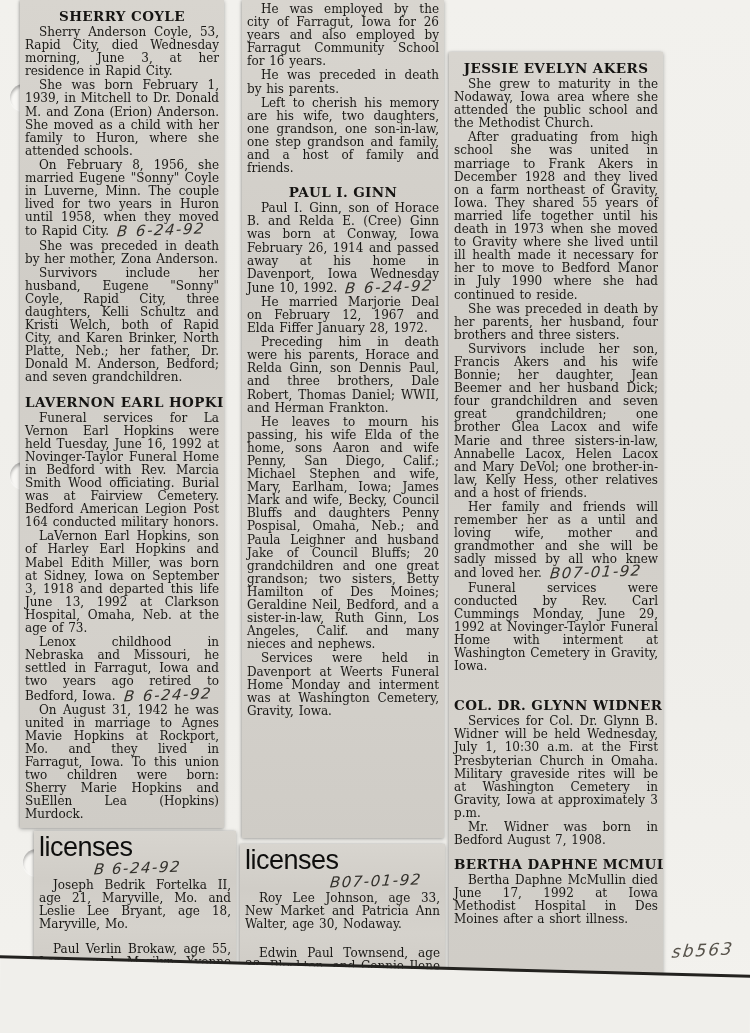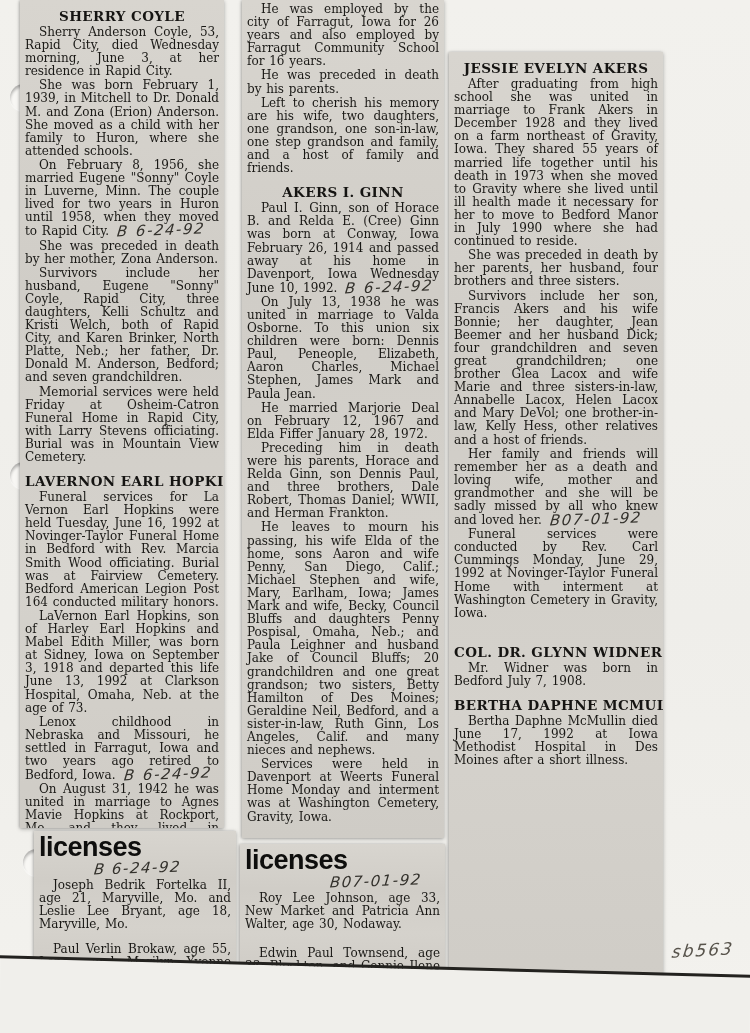--- a/index.html
+++ b/index.html
@@ -32,21 +32,21 @@
     font-size: 12px;
     line-height: 13.1px;
     text-align: justify;
     text-indent: 14px;
     margin: 0 0 1px 0;
     word-spacing: 1px;
     color: #191815;
   }
   .lic-title {
     font-family: "Liberation Sans", sans-serif;
-    font-weight: bold;
+    font-weight: normal;
     font-size: 27px;
     line-height: 26px;
     letter-spacing: -0.5px;
     margin: 0;
     color: #0e0e0d;
   }
   .hand {
     font-family: "DejaVu Sans", sans-serif;
     font-style: italic;
     display: inline-block;
@@ -112,21 +112,20 @@
   <div class="hole" style="left:23px; top:849px;"></div>
 
   <section class="clip" style="left:20px; top:0; width:204px; height:828px;">
     <article>
       <h2 class="obit-title">SHERRY COYLE</h2>
       <p class="body">Sherry Anderson Coyle, 53, Rapid City, died Wednesday morning, June 3, at her residence in Rapid City.</p>
       <p class="body">She was born February 1, 1939, in Mitchell to Dr. Donald M. and Zona (Erion) Anderson. She moved as a child with her family to Huron, where she attended schools.</p>
       <p class="body"><span>On February 8, 1956, she married Eugene "Sonny" Coyle in Luverne, Minn. The couple lived for two years in Huron until 1958, when they moved to Rapid City.</span><span class="hand">B 6-24-92</span></p>
       <p class="body">She was preceded in death by her mother, Zona Anderson.</p>
       <p class="body">Survivors include her husband, Eugene "Sonny" Coyle, Rapid City, three daughters, Kelli Schultz and Kristi Welch, both of Rapid City, and Karen Brinker, North Platte, Neb.; her father, Dr. Donald M. Anderson, Bedford; and seven grandchildren.</p>
-      <p class="body">Memorial services were held Friday at Osheim-Catron Funeral Home in Rapid City, with Larry Stevens officiating. Burial was in Mountain View Cemetery.</p>
     </article>
     <article class="spacer-article">
       <h2 class="obit-title">LAVERNON EARL HOPKINS</h2>
       <p class="body">Funeral services for La Vernon Earl Hopkins were held Tuesday, June 16, 1992 at Novinger-Taylor Funeral Home in Bedford with Rev. Marcia Smith Wood officiating. Burial was at Fairview Cemetery. Bedford American Legion Post 164 conducted military honors.</p>
       <p class="body">LaVernon Earl Hopkins, son of Harley Earl Hopkins and Mabel Edith Miller, was born at Sidney, Iowa on September 3, 1918 and departed this life June 13, 1992 at Clarkson Hospital, Omaha, Neb. at the age of 73.</p>
       <p class="body"><span>Lenox childhood in Nebraska and Missouri, he settled in Farragut, Iowa and two years ago retired to Bedford, Iowa.</span><span class="hand">B 6-24-92</span></p>
       <p class="body">On August 31, 1942 he was united in marriage to Agnes Mavie Hopkins at Rockport, Mo. and they lived in Farragut, Iowa. To this union two children were born: Sherry Marie Hopkins and SuEllen Lea (Hopkins) Murdock.</p>
     </article>
   </section>
 
@@ -137,50 +136,51 @@
     <p class="body gap-para">Paul Verlin Brokaw, age 55, Lenox, and Marilyn Yvonne Leckliter, age 54, Lenox.</p>
   </section>
 
   <section class="clip" style="left:242px; top:0; width:202px; height:838px;">
     <article>
       <p class="body">He was employed by the city of Farragut, Iowa for 26 years and also employed by Farragut Community School for 16 years.</p>
       <p class="body">He was preceded in death by his parents.</p>
       <p class="body">Left to cherish his memory are his wife, two daughters, one grandson, one son-in-law, one step grandson and family, and a host of family and friends.</p>
     </article>
     <article class="spacer-article">
-      <h2 class="obit-title">AKERS I. GINN</h2>
+      <h2 class="obit-title">PAUL I. GINN</h2>
       <p class="body"><span>Paul I. Ginn, son of Horace B. and Relda E. (Cree) Ginn was born at Conway, Iowa February 26, 1914 and passed away at his home in Davenport, Iowa Wednesday June 10, 1992.</span><span class="hand">B 6-24-92</span></p>
-      <p class="body">On July 13, 1938 he was united in marriage to Valda Osborne. To this union six children were born: Dennis Paul, Peneople, Elizabeth, Aaron Charles, Michael Stephen, James Mark and Paula Jean.</p>
       <p class="body">He married Marjorie Deal on February 12, 1967 and Elda Fiffer January 28, 1972.</p>
       <p class="body">Preceding him in death were his parents, Horace and Relda Ginn, son Dennis Paul, and three brothers, Dale Robert, Thomas Daniel; WWII, and Herman Frankton.</p>
       <p class="body">He leaves to mourn his passing, his wife Elda of the home, sons Aaron and wife Penny, San Diego, Calif.; Michael Stephen and wife, Mary, Earlham, Iowa; James Mark and wife, Becky, Council Bluffs and daughters Penny Pospisal, Omaha, Neb.; and Paula Leighner and husband Jake of Council Bluffs; 20 grandchildren and one great grandson; two sisters, Betty Hamilton of Des Moines; Geraldine Neil, Bedford, and a sister-in-law, Ruth Ginn, Los Angeles, Calif. and many nieces and nephews.</p>
       <p class="body">Services were held in Davenport at Weerts Funeral Home Monday and interment was at Washington Cemetery, Gravity, Iowa.</p>
 
     </article>
   </section>
 
   <section class="clip" style="left:240px; top:844px; width:205px; height:128px;">
     <h2 class="lic-title">licenses</h2>
     <div class="hand-block-mid"><span class="hand" style="margin-left:0;">B07-01-92</span></div>
     <p class="body">Roy Lee Johnson, age 33, New Market and Patricia Ann Walter, age 30, Nodaway.</p>
     <p class="body gap-para-mid">Edwin Paul Townsend, age 33, Blockton, and Connie Ilene Tornholm, age 37, Gravity.</p>
   </section>
 
   <section class="clip" style="left:449px; top:4px; width:214px; height:958px;margin-top:48px;">
     <article>
       <h2 class="obit-title">JESSIE EVELYN AKERS</h2>
+      <p class="body">She grew to maturity in the Nodaway, Iowa area where she attended the public school and the Methodist Church.</p>
       <p class="body">After graduating from high school she was united in marriage to Frank Akers in December 1928 and they lived on a farm northeast of Gravity, Iowa. They shared 55 years of married life together until his death in 1973 when she moved to Gravity where she lived until ill health made it necessary for her to move to Bedford Manor in July 1990 where she had continued to reside.</p>
       <p class="body">She was preceded in death by her parents, her husband, four brothers and three sisters.</p>
       <p class="body">Survivors include her son, Francis Akers and his wife Bonnie; her daughter, Jean Beemer and her husband Dick; four grandchildren and seven great grandchildren; one brother Glea Lacox and wife Marie and three sisters-in-law, Annabelle Lacox, Helen Lacox and Mary DeVol; one brother-in-law, Kelly Hess, other relatives and a host of friends.</p>
-      <p class="body"><span>Her family and friends will remember her as a death and loving wife, mother and grandmother and she will be sadly missed by all who knew and loved her.</span><span class="hand">B07-01-92</span></p>
+      <p class="body"><span>Her family and friends will remember her as a until and loving wife, mother and grandmother and she will be sadly missed by all who knew and loved her.</span><span class="hand">B07-01-92</span></p>
       <p class="body">Funeral services were conducted by Rev. Carl Cummings Monday, June 29, 1992 at Novinger-Taylor Funeral Home with interment at Washington Cemetery in Gravity, Iowa.</p>
     </article>
     <article class="spacer-widner">
       <h2 class="obit-title" style="text-align:center;">COL. DR. GLYNN WIDNER</h2>
-      <p class="body">Mr. Widner was born in Bedford July 7, 1908.</p>
+      <p class="body">Services for Col. Dr. Glynn B. Widner will be held Wednesday, July 1, 10:30 a.m. at the First Presbyterian Church in Omaha. Military graveside rites will be at Washington Cemetery in Gravity, Iowa at approximately 3 p.m.</p>
+      <p class="body">Mr. Widner was born in Bedford August 7, 1908.</p>
     </article>
     <article class="spacer-mcmullin">
       <h2 class="obit-title">BERTHA DAPHNE MCMULLIN</h2>
       <p class="body">Bertha Daphne McMullin died June 17, 1992 at Iowa Methodist Hospital in Des Moines after a short illness.</p>
 
     </article>
   </section>
 
   <div class="below-line"></div>
   <div class="bottom-line"></div>

